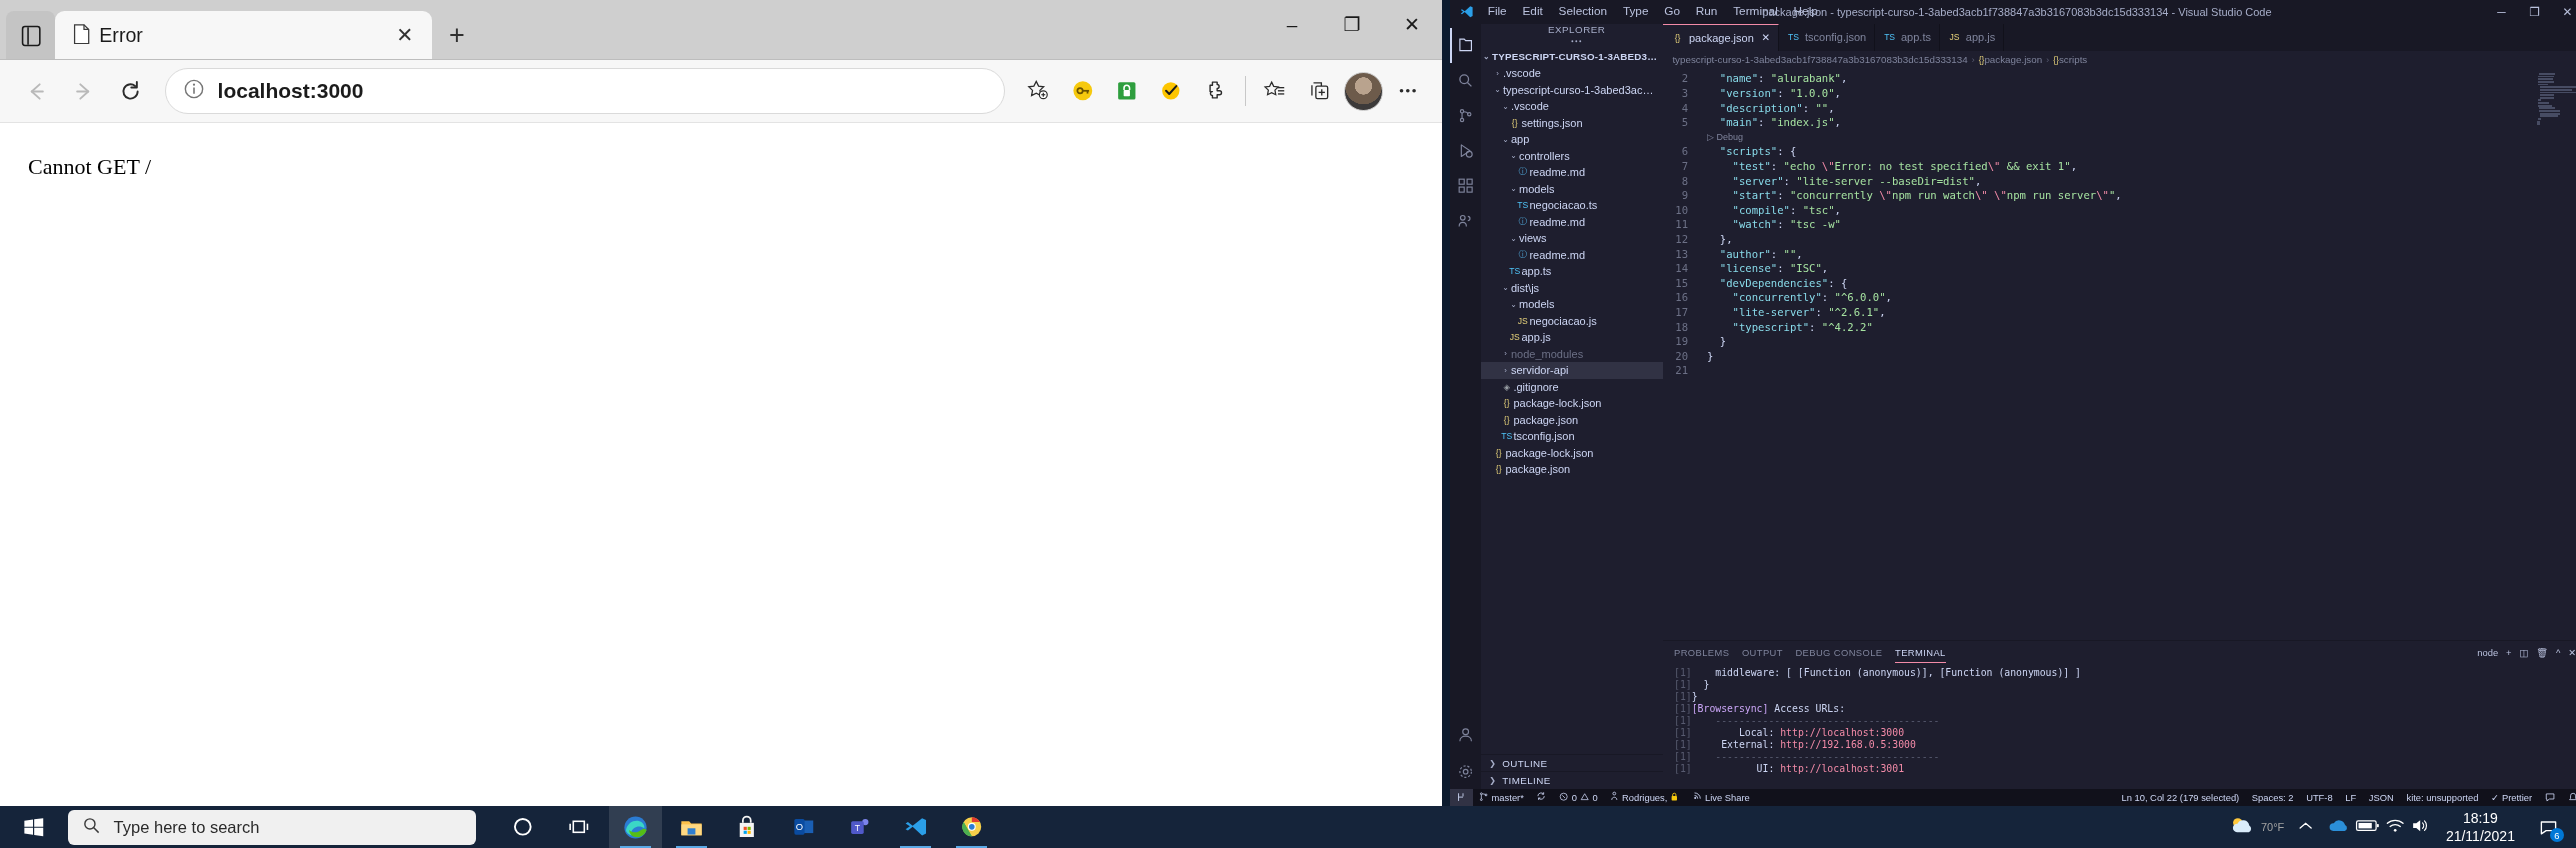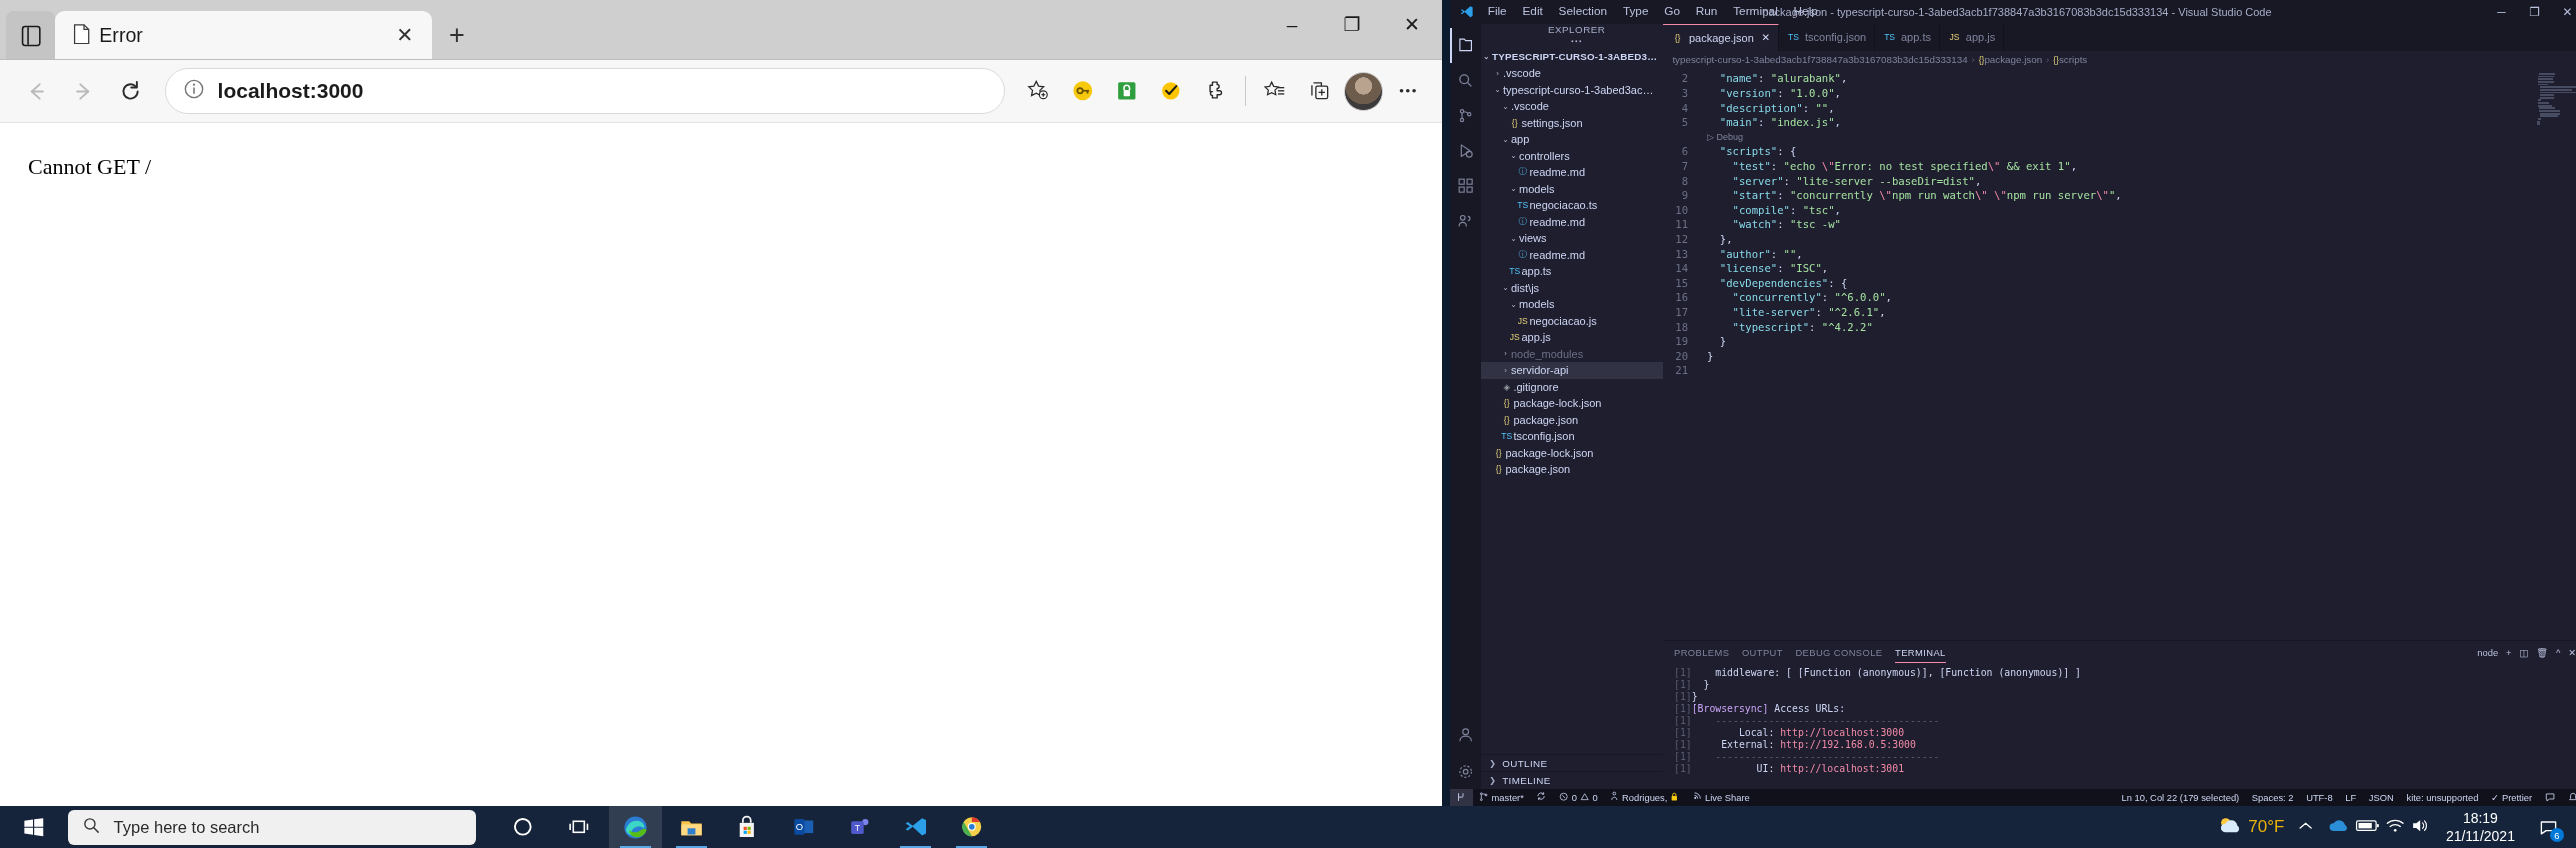--- a/index.html
+++ b/index.html
@@ -167,21 +167,21 @@
   .tb-start { width: 68px; height: 42px; display: flex; align-items: center; justify-content: center; }
   .tb-search {
     width: 408px; height: 35px; background: #f0f0f0; border-radius: 6px; display: flex;
     align-items: center; gap: 12.6px; padding: 0 14px; color: #2b2b2b; font-size: 16.5px;
   }
   .tb-icons { display: flex; align-items: center; margin-left: 20.4px; gap: 3.1px; }
   .tb-icon { width: 53px; height: 42px; display: flex; align-items: center; justify-content: center; position: relative; }
   .tb-icon.running::after { content: ""; position: absolute; bottom: 0; left: 11px; right: 11px; height: 2.4px; background: #5aa9e6; }
   .tb-icon.active { background: rgba(255,255,255,.12); }
   .tb-tray { margin-left: auto; display: flex; align-items: center; gap: 4.7px; padding-right: 9.4px; color: #fff; }
-  .tb-temp { font-size: 17px; color: #eab308; }
+  .tb-temp { font-size: 11px; color: #a3a3a3; }
   .tb-clock { text-align: center; font-size: 14px; line-height: 18px; color: #fff; padding: 0 11px; }
   .tb-notif { width: 36px; height: 42px; display: flex; align-items: center; justify-content: center; position: relative; }
   .tb-badge { position: absolute; right: 3.1px; bottom: 6.3px; background: #0078d7; color: #fff; font-size: 9.4px;
               border-radius: 7px; min-width: 13.4px; height: 13.4px; display: flex; align-items: center;
               justify-content: center; padding: 0 2.4px; }
 </style>
 </head>
 <body>
 
 <div id="desktop">

